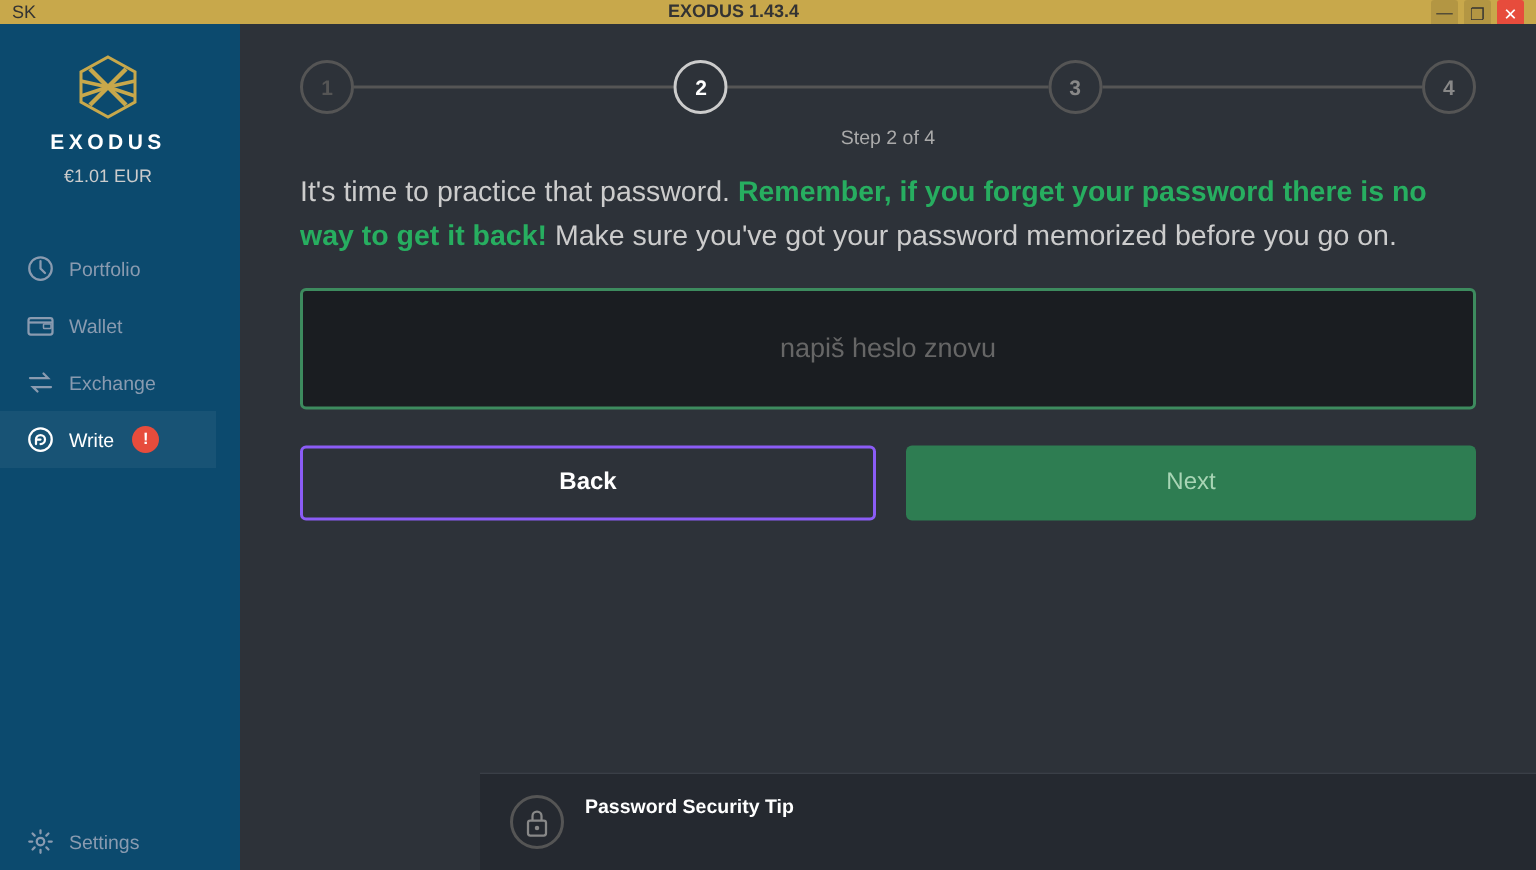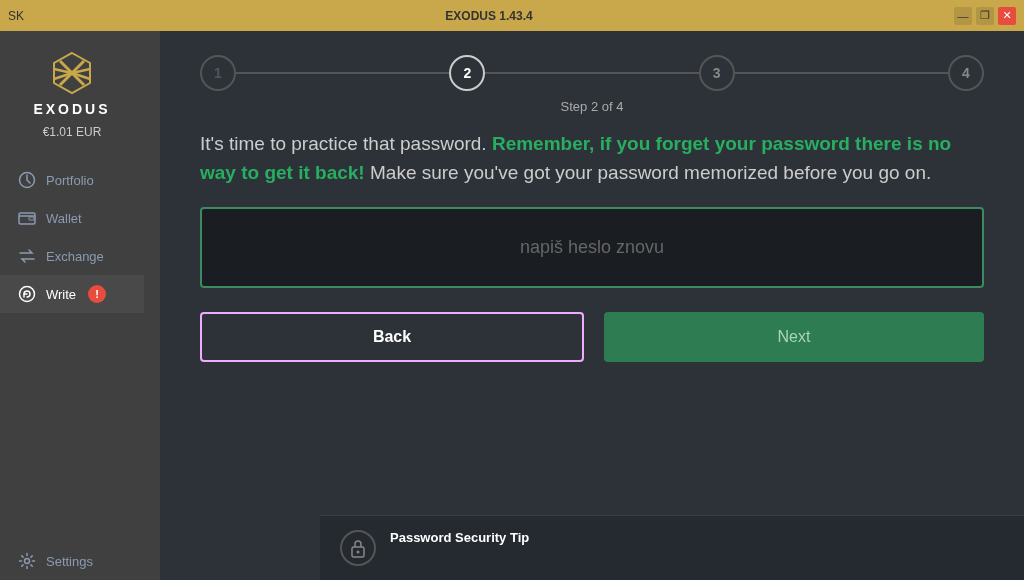--- a/index.html
+++ b/index.html
@@ -9,23 +9,22 @@
       overflow: hidden;
       font-family: 'Segoe UI', Arial, sans-serif;
       background: #2b2b2b;
       display: flex;
       flex-direction: column;
     }
 
     
     .title-bar {
       background: #c8a84b;
-      height: 31px;
-      display: flex;
-      align-items: center;
+      height: 16px;
+      display: flex;
       justify-content: space-between;
       padding: 0 8px;
       flex-shrink: 0;
     }
     .title-bar-icon {
       width: 16px;
       height: 16px;
       display: flex;
       align-items: center;
       justify-content: center;
@@ -64,21 +63,21 @@
     
     .app-body {
       display: flex;
       flex: 1;
       overflow: hidden;
     }
 
     
     .sidebar {
       width: 160px;
-      background: #404040;
+      background: #0c4a6e;
       display: flex;
       flex-direction: column;
       align-items: center;
       padding: 20px 16px 0 0;
       flex-shrink: 0;
     }
     .sidebar-logo {
       display: flex;
       flex-direction: column;
       align-items: center;
@@ -91,21 +90,21 @@
     }
     .sidebar-app-name {
       color: #ffffff;
       font-size: 14px;
       font-weight: 700;
       letter-spacing: 3px;
     }
     .sidebar-balance {
       color: #cccccc;
       font-size: 12px;
-      margin-bottom: 22px;
+      margin-bottom: 36px;
     }
     .sidebar-nav {
       width: 100%;
       display: flex;
       flex-direction: column;
     }
     .nav-item {
       display: flex;
       align-items: center;
       padding: 10px 18px;
@@ -241,21 +240,21 @@
 
     
     .button-row {
       display: flex;
       gap: 20px;
       margin-bottom: 20px;
     }
     .btn-back {
       flex: 1;
       padding: 14px;
-      border: 2px solid #f0abfc;
+      border: 2px solid #8b5cf6;
       border-radius: 4px;
       background: transparent;
       color: #ffffff;
       font-size: 16px;
       font-weight: 700;
       cursor: pointer;
     }
     .btn-next {
       flex: 1;
       padding: 14px;

